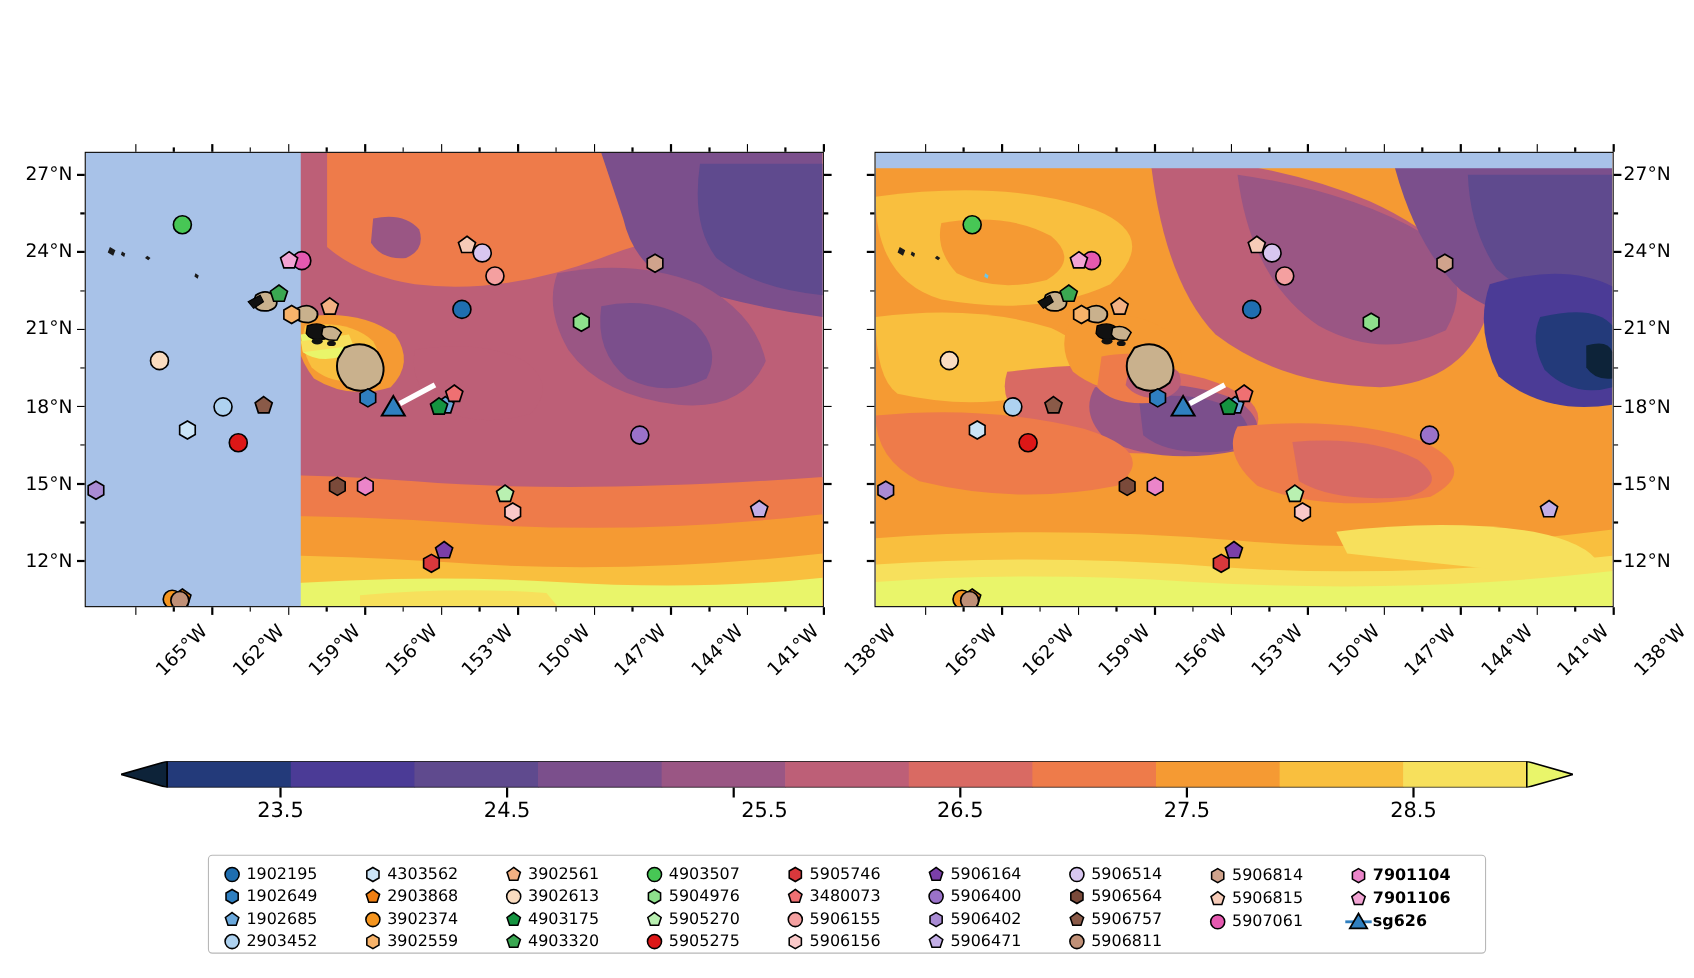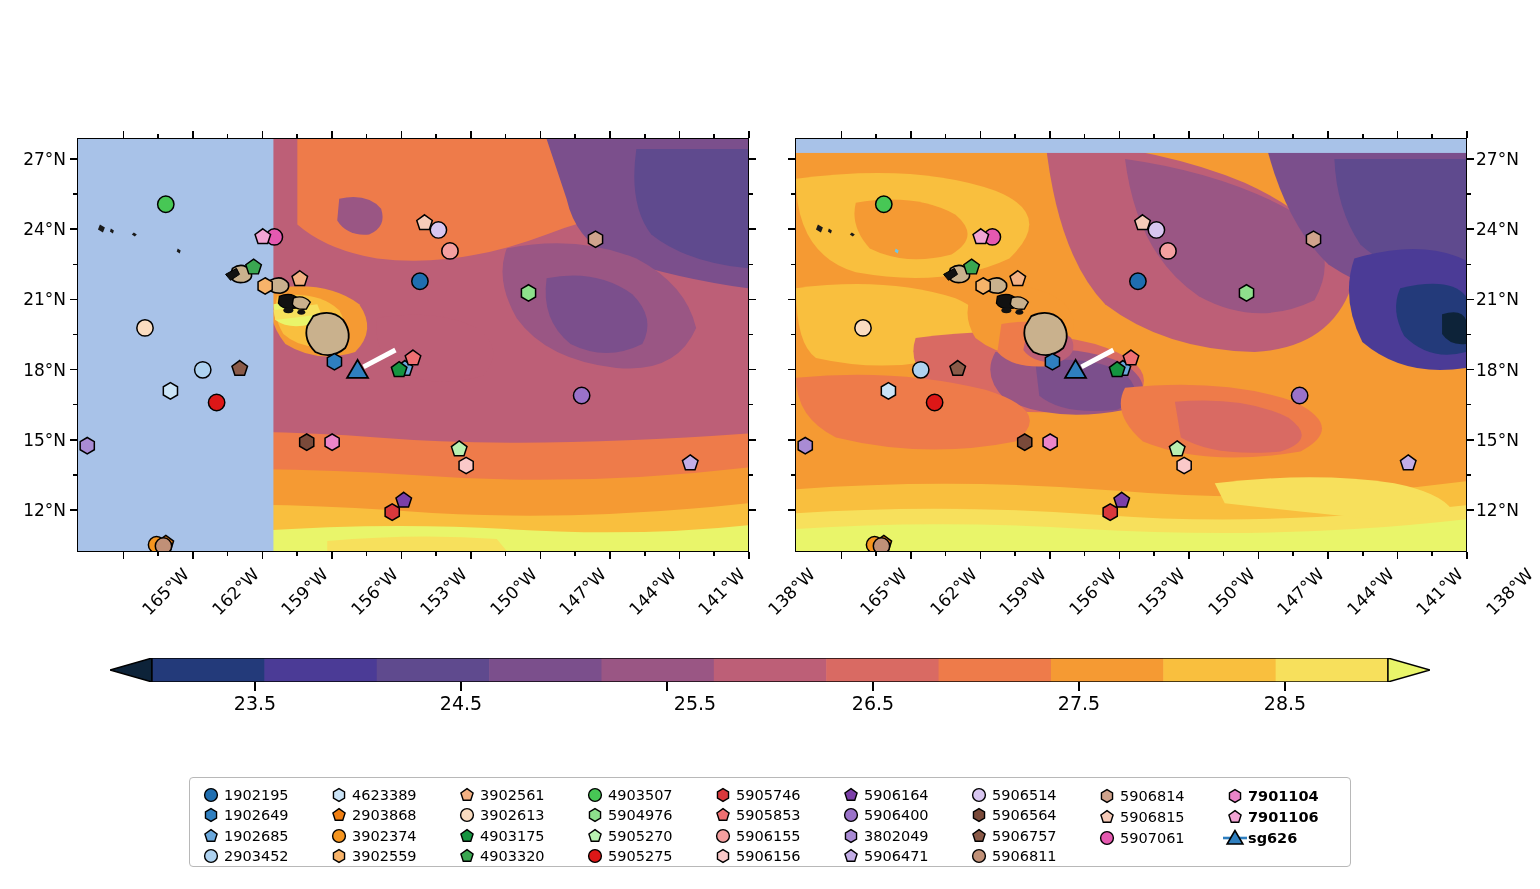--- a/index.html
+++ b/index.html
@@ -36,21 +36,21 @@
     position:absolute;font-size:17px;color:#000;text-align:right;
     transform:translateY(-50%);white-space:nowrap;
   }
   .ylab-r{text-align:left;}
   .xlab{
     position:absolute;font-size:17px;color:#000;white-space:nowrap;
     transform-origin:right top;transform:rotate(-45deg);
   }
 
   
-  #cbar-wrap{position:absolute;left:110px;top:658px;width:1320px;height:24px;text-align:right;}
+  #cbar-wrap{position:absolute;left:110px;top:692px;width:1320px;height:24px;text-align:right;}
   #cbar-wrap svg{display:block;}
   .cbtick{position:absolute;width:1.5px;height:9px;background:#000;top:24px;}
   .cblab{position:absolute;top:34px;font-size:19px;color:#000;transform:translateX(-50%);white-space:nowrap;}
   #cbar-title{
     position:absolute;top:714px;left:0;width:100%;text-align:center;
     font-size:21px;font-weight:bold;color:#000;
   }
   #search-window{
     position:absolute;top:745px;left:0;width:100%;text-align:center;
     font-size:14.5px;font-weight:bold;font-style:italic;color:#000;
@@ -487,21 +487,21 @@
             <span class="legtxt">2903452</span>
           </div>
         </div>
         <div class="legcol" style="width: 129.111px;">
           <div class="legentry">
             <div class="legmark">
               <svg width="26" height="18" viewBox="0 0 26 18">
                 <polygon points="13.00,2.60 18.54,5.80 18.54,12.20 13.00,15.40 7.46,12.20 7.46,5.80" fill="#cbe4f7" stroke="#000" stroke-width="1.4"></polygon>
               </svg>
             </div>
-            <span class="legtxt">4623389</span>
+            <span class="legtxt">4303562</span>
           </div>
           <div class="legentry">
             <div class="legmark">
               <svg width="26" height="18" viewBox="0 0 26 18">
                 <polygon points="13.00,2.60 19.09,7.02 16.76,14.18 9.24,14.18 6.91,7.02" fill="#f07f12" stroke="#000" stroke-width="1.4"></polygon>
               </svg>
             </div>
             <span class="legtxt">2903868</span>
           </div>
           <div class="legentry">
@@ -597,21 +597,21 @@
               </svg>
             </div>
             <span class="legtxt">5905746</span>
           </div>
           <div class="legentry">
             <div class="legmark">
               <svg width="26" height="18" viewBox="0 0 26 18">
                 <polygon points="13.00,2.60 19.09,7.02 16.76,14.18 9.24,14.18 6.91,7.02" fill="#ef7072" stroke="#000" stroke-width="1.4"></polygon>
               </svg>
             </div>
-            <span class="legtxt">5905853</span>
+            <span class="legtxt">3480073</span>
           </div>
           <div class="legentry">
             <div class="legmark">
               <svg width="26" height="18" viewBox="0 0 26 18">
                 <circle cx="13" cy="9" r="6.4" fill="#f4a0a0" stroke="#000" stroke-width="1.4"></circle>
               </svg>
             </div>
             <span class="legtxt">5906155</span>
           </div>
           <div class="legentry">
@@ -639,21 +639,21 @@
               </svg>
             </div>
             <span class="legtxt">5906400</span>
           </div>
           <div class="legentry">
             <div class="legmark">
               <svg width="26" height="18" viewBox="0 0 26 18">
                 <polygon points="13.00,2.60 18.54,5.80 18.54,12.20 13.00,15.40 7.46,12.20 7.46,5.80" fill="#a98bd4" stroke="#000" stroke-width="1.4"></polygon>
               </svg>
             </div>
-            <span class="legtxt">3802049</span>
+            <span class="legtxt">5906402</span>
           </div>
           <div class="legentry">
             <div class="legmark">
               <svg width="26" height="18" viewBox="0 0 26 18">
                 <polygon points="13.00,2.60 19.09,7.02 16.76,14.18 9.24,14.18 6.91,7.02" fill="#c3aee6" stroke="#000" stroke-width="1.4"></polygon>
               </svg>
             </div>
             <span class="legtxt">5906471</span>
           </div>
         </div>

